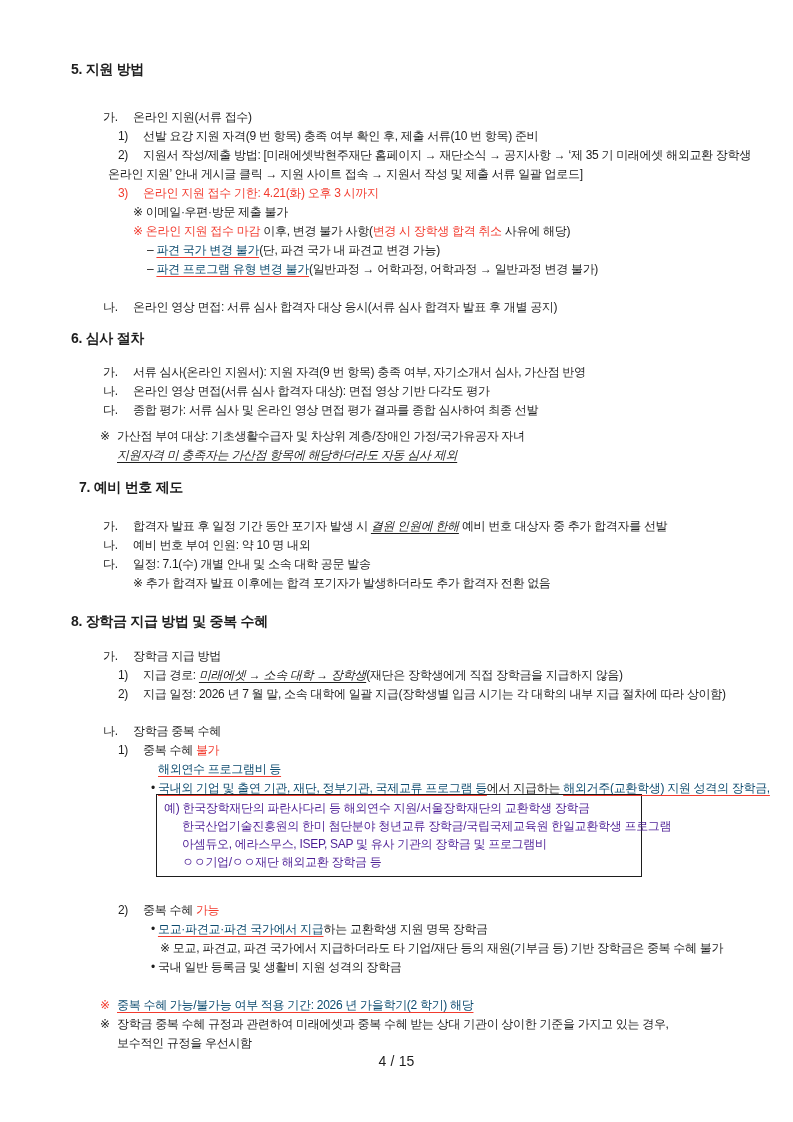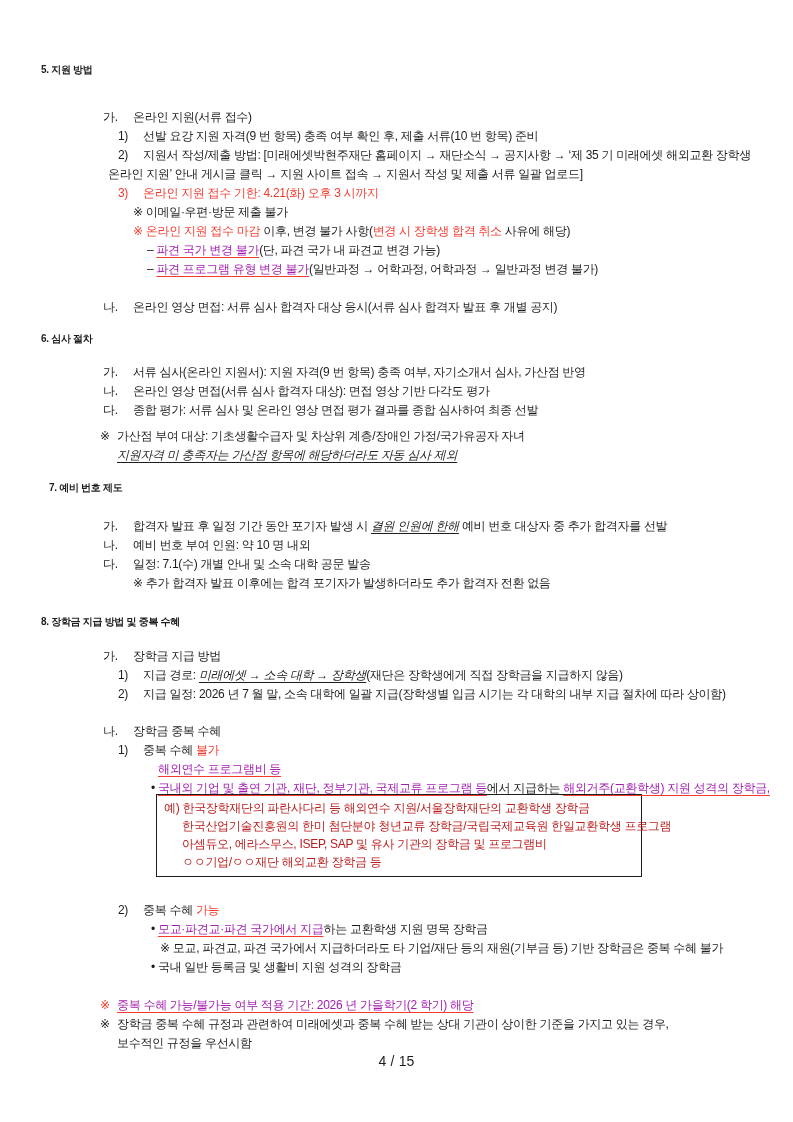--- a/index.html
+++ b/index.html
@@ -9,22 +9,22 @@
     background:#ffffff;
     font-family:"Liberation Sans","DejaVu Sans",sans-serif;
     color:#1d1d1d;
     overflow:hidden;
     box-sizing:border-box;
     padding-top:60px;
   }
   .sec{margin:0;}
   .sec-title{
     height:19px;line-height:19px;
-    padding-left:41px;
-    font-size:10px;font-weight:bold;
+    padding-left:71px;
+    font-size:14px;font-weight:bold;
     letter-spacing:-0.3px;
     white-space:nowrap;
   }
   .line{
     position:relative;
     height:19px;line-height:19px;
     font-size:12px;
     letter-spacing:-0.3px;
     white-space:nowrap;
   }
@@ -37,34 +37,34 @@
   .i-dash{padding-left:147px;}
   .i-bullet{padding-left:151px;}
   .i-bcont{padding-left:158px;}
   .i-subnote{padding-left:160px;}
   .i-noteL{padding-left:117px;}   .i-noteL > .lab{left:100px;}
   .i-noteLcont{padding-left:117px;}
   
   .s-n{color:#1d1d1d;}
   .s-r{color:#f23b2e;}
   .s-u{color:#1d1d1d;text-decoration:underline;text-underline-offset:3px;font-style:italic;}
-  .s-ru{color:#a21caf;text-decoration:underline;text-underline-offset:3px;text-decoration-color:#f23b2e;}
+  .s-ru{color:#0c4a6e;text-decoration:underline;text-underline-offset:3px;text-decoration-color:#f23b2e;}
   .lab.r{color:#f23b2e;}
   .gap{width:100%;}
   .example-box{
     margin:-4px 0 0 156px;
     width:486px;
     box-sizing:border-box;
     border:1.5px solid #1d1d1d;
     padding:4px 4px 5px 7px;
     background:#fff;
   }
   .box-line{
     line-height:18px;font-size:12px;
-    letter-spacing:-0.3px;white-space:nowrap;color:#b91c1c;
+    letter-spacing:-0.3px;white-space:nowrap;color:#4c1d95;
   }
   .box-line.ind{padding-left:18px;}
   .footer{
     text-align:center;
     font-size:14px;
     letter-spacing:0.2px;
   }
 </style>
 </head>
 <body>

